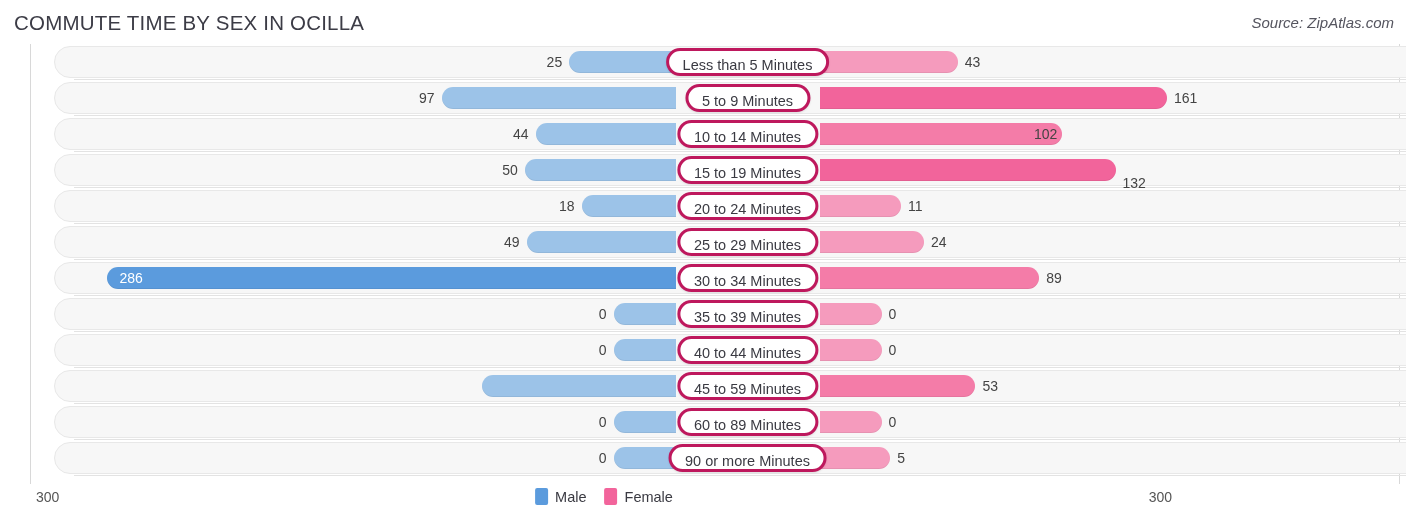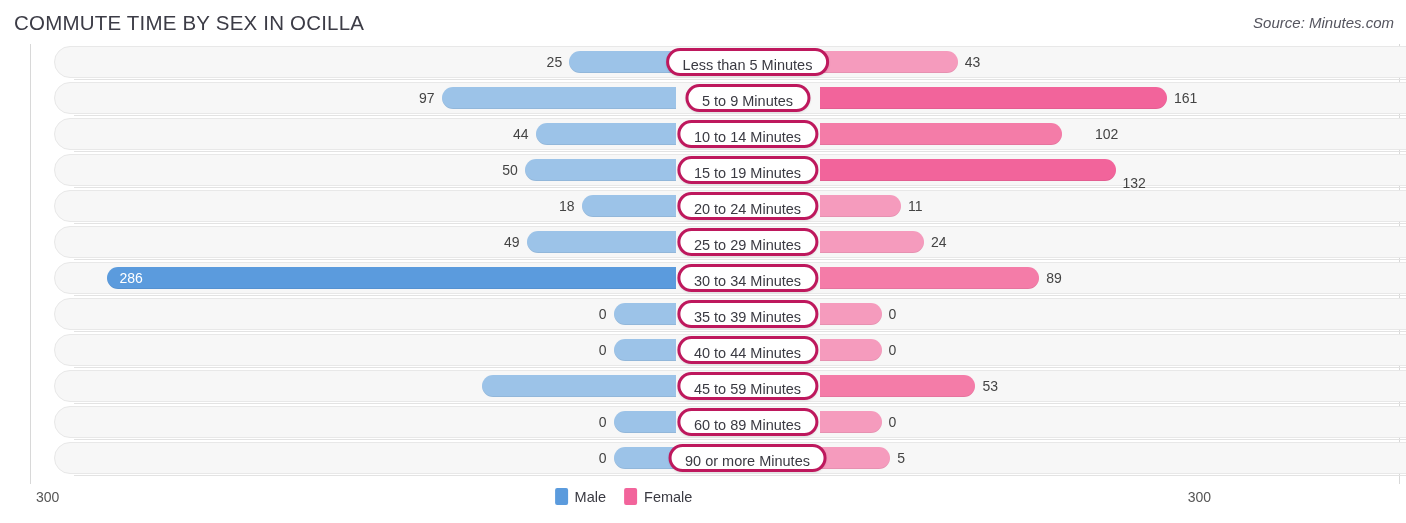--- a/index.html
+++ b/index.html
@@ -171,21 +171,20 @@
     box-shadow: 0 1px 2px rgba(0,0,0,.10);
   }
 
   
   .footer {
     position: absolute;
     left: 0;
     top: 484px;
     width: 1208px;
     height: 39px;
-    padding-left: 39px;
   }
   .axis-tick {
     position: absolute;
     top: 5px;
     font-size: 14px;
     color: #555;
   }
   .axis-tick.left  { left: 36px; }
   .axis-tick.right { right: 36px; }
 
@@ -216,21 +215,21 @@
     color: #3a3a42;
   }
 </style>
 </head>
 <body>
 
 <div class="chart-root">
 
   <div class="header">
     <div class="chart-title">COMMUTE TIME BY SEX IN OCILLA</div>
-    <div class="chart-source">Source: Minutes.com</div>
+    <div class="chart-source">Source: ZipAtlas.com</div>
   </div>
 
   <div class="plot">
     <div class="axis-line-left"></div>
     <div class="axis-line-right"></div>
     <div id="rows-host">
         <div class="row">
           <div class="track"></div>
           <div class="rowline"></div>
           <div class="bars">
@@ -252,21 +251,21 @@
           </div>
           <div class="pill" style="left: 703.5px;">5 to 9 Minutes</div>
         </div>
         <div class="row">
           <div class="track"></div>
           <div class="rowline"></div>
           <div class="bars">
             <div class="bar male" style="right: 774.5px; width: 140px;"></div>
             <div class="val left" style="right: 921.5px;">44</div>
             <div class="bar female mid" style="left: 775.5px; width: 242.818px;"></div>
-            <div class="val right" style="left: 1051px;">102</div>
+            <div class="val right" style="left: 990px;">102</div>
           </div>
           <div class="pill" style="left: 703.5px;">10 to 14 Minutes</div>
         </div>
         <div class="row">
           <div class="track"></div>
           <div class="rowline"></div>
           <div class="bars">
             <div class="bar male" style="right: 774.5px; width: 150.636px;"></div>
             <div class="val left" style="right: 932.136px;">50</div>
             <div class="bar female max" style="left: 775.5px; width: 296px;"></div>

